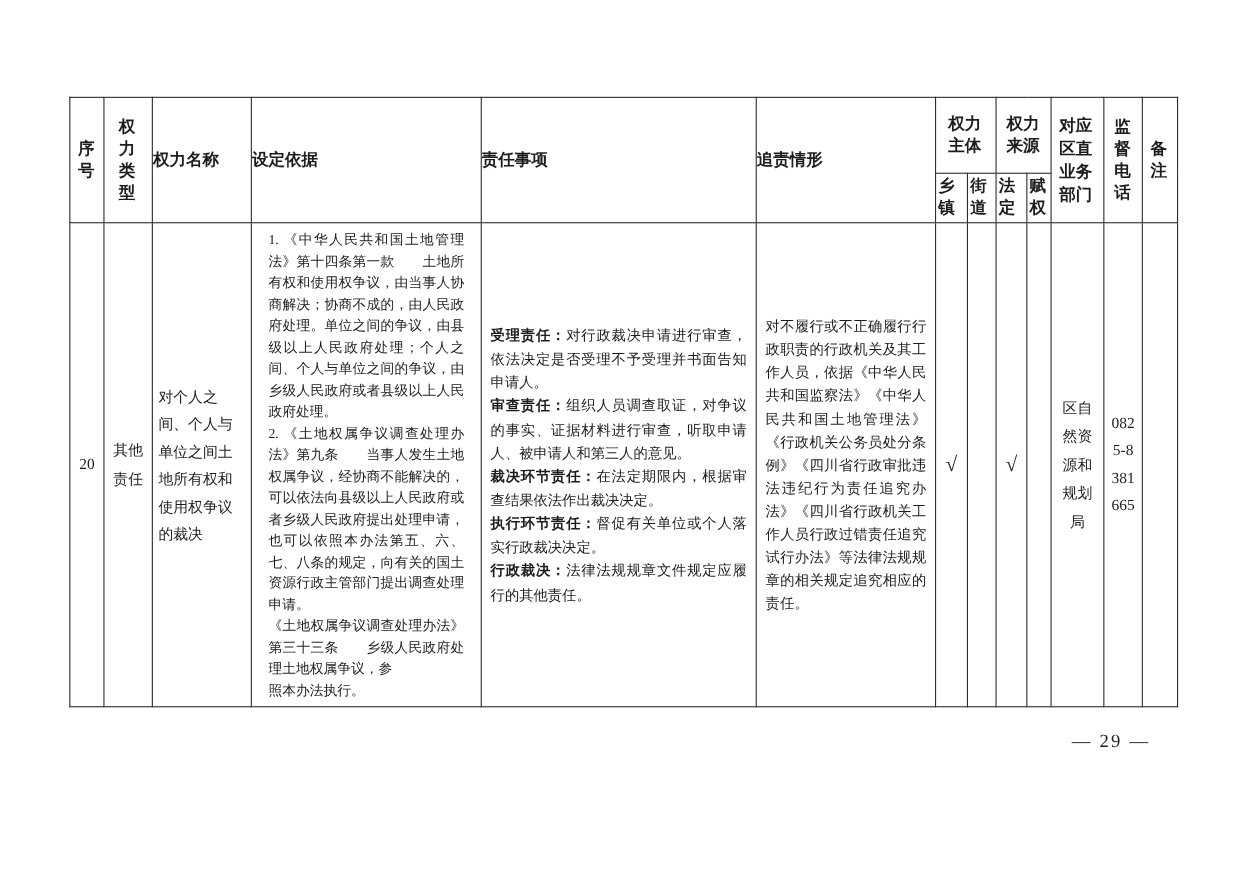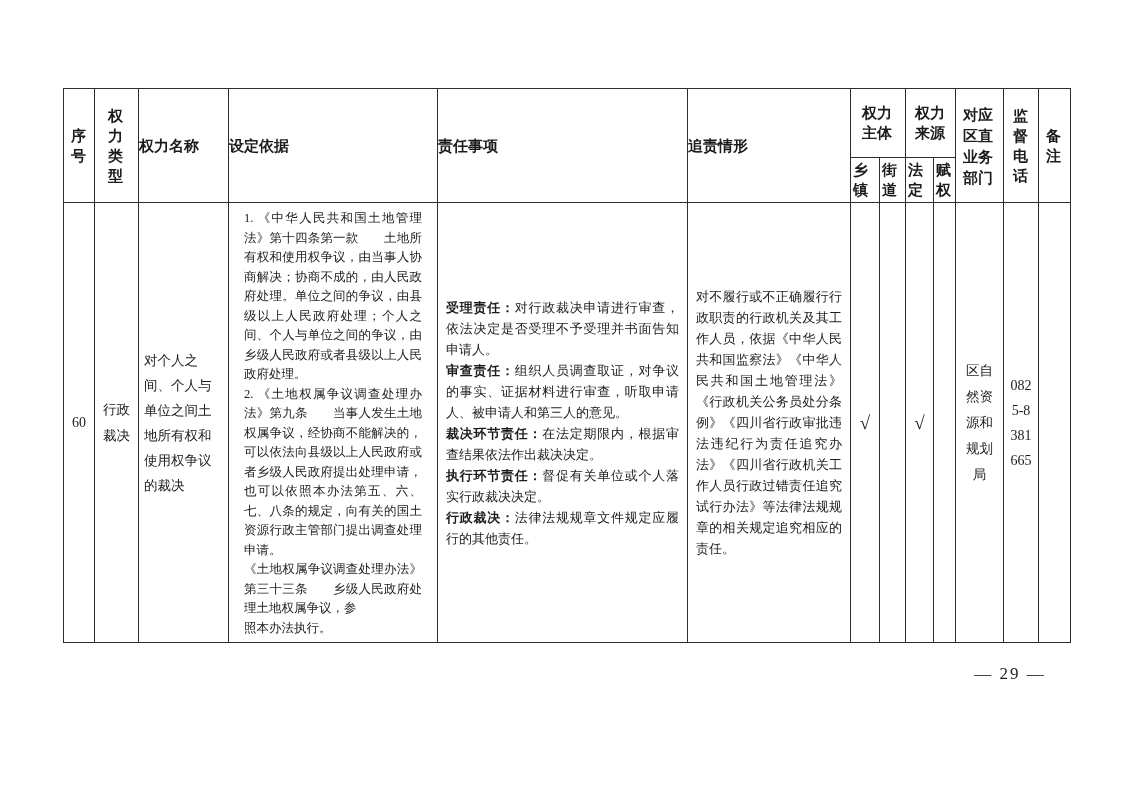--- a/index.html
+++ b/index.html
@@ -41,21 +41,21 @@
   .c-basis  {
     vertical-align: top; padding: 6px 15px 4px; text-align: justify;
     font-size: 12.5px; line-height: 19.5px; word-break: break-all;
     white-space: pre-wrap;
   }
   .c-duty, .c-acc {
     padding: 2px 8px; text-align: justify; font-size: 13px;
     line-height: 21px; word-break: break-all;
   }
   .duty { margin: 0; }
-  .duty b { font-family: Liberation Sans, sans-serif; }
+  .duty b { font-family: Liberation Mono, monospace; }
   .c-check { text-align: center; font-size: 19px; font-family: "Liberation Serif", serif; }
   .c-dept  { text-align: center; padding: 0 6px; word-break: break-all; line-height: 26px; }
   .c-phone { text-align: center; padding: 0 5px; word-break: break-all; font-size: 14px; line-height: 25px; }
   .c-remark { text-align: center; }
 
   .footer {
     position: absolute; left: 935px; top: 664px; width: 150px;
     text-align: center; font-size: 17px; letter-spacing: 2px; color: #222;
   }
 </style>
@@ -96,22 +96,22 @@
       </tr>
       <tr class="h2">
         <th class="hp-sub">乡镇</th>
         <th class="hp-sub">街道</th>
         <th class="hp-sub">法定</th>
         <th class="hp-sub">赋权</th>
       </tr>
     </thead>
     <tbody>
       <tr class="body-row">
-        <td class="c-serial">60</td>
-        <td class="c-type">行政裁决</td>
+        <td class="c-serial">20</td>
+        <td class="c-type">其他责任</td>
         <td class="c-name">对个人之间、个人与单位之间土地所有权和使用权争议的裁决</td>
         <td class="c-basis">1. 《中华人民共和国土地管理法》第十四条第一款　　土地所有权和使用权争议，由当事人协商解决；协商不成的，由人民政府处理。单位之间的争议，由县级以上人民政府处理；个人之间、个人与单位之间的争议，由乡级人民政府或者县级以上人民政府处理。
 2. 《土地权属争议调查处理办法》第九条　　当事人发生土地权属争议，经协商不能解决的，可以依法向县级以上人民政府或者乡级人民政府提出处理申请，也可以依照本办法第五、六、七、八条的规定，向有关的国土资源行政主管部门提出调查处理申请。
 《土地权属争议调查处理办法》第三十三条　　乡级人民政府处理土地权属争议，参
 照本办法执行。</td>
         <td class="c-duty">
           <div>
               <p class="duty"><b>受理责任：</b>对行政裁决申请进行审查，依法决定是否受理不予受理并书面告知申请人。</p>
               <p class="duty"><b>审查责任：</b>组织人员调查取证，对争议的事实、证据材料进行审查，听取申请人、被申请人和第三人的意见。</p>
               <p class="duty"><b>裁决环节责任：</b>在法定期限内，根据审查结果依法作出裁决决定。</p>

